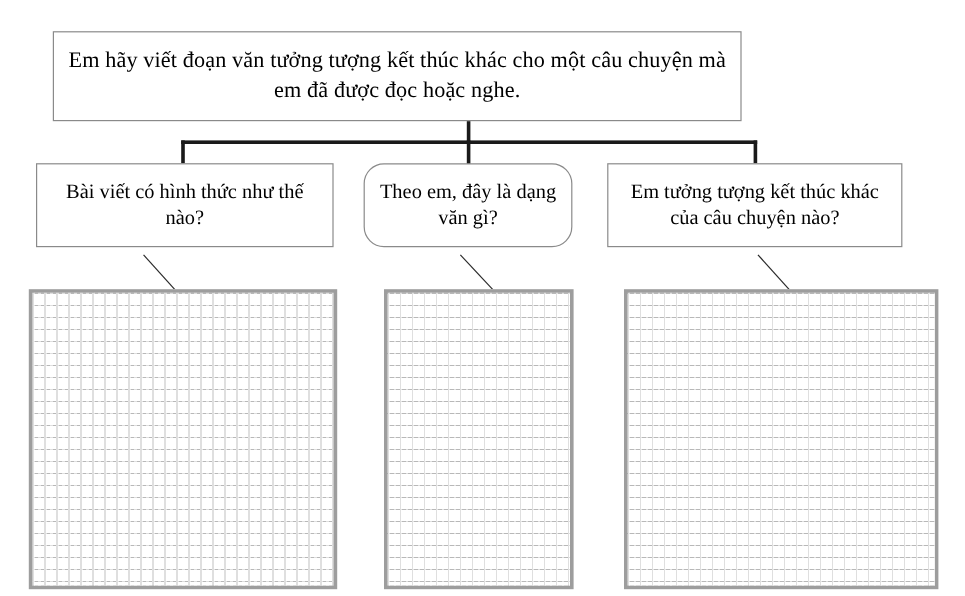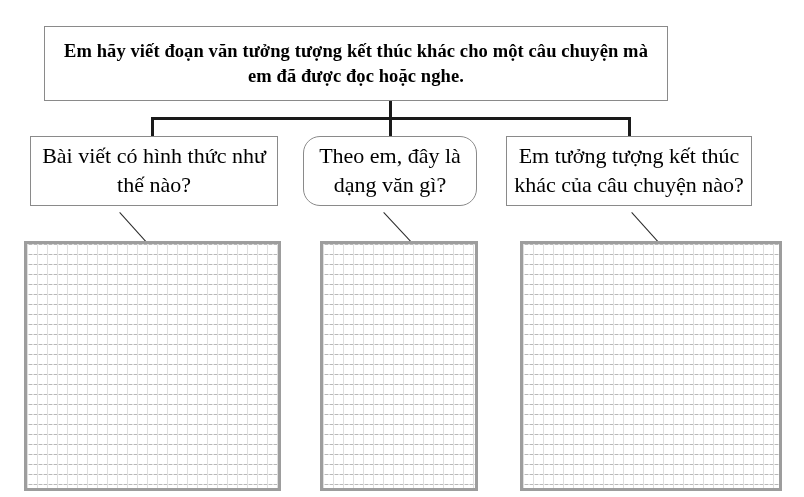--- a/index.html
+++ b/index.html
@@ -33,32 +33,31 @@
   .box-text {
     display: block;
     width: 100%;
     color: #000000;
     line-height: 1.30;
   }
 
   #title-box {
     left: 44px;
     top: 26px;
-    width: 624px;
+    width: 574px;
     height: 75px;
     padding: 12px 10px;
-    font-weight: bold;
   }
   #title-box .box-text {
     font-size: 18.5px;
     letter-spacing: 0.1px;
   }
 
   .q-box .box-text {
-    font-size: 22px;
+    font-size: 17px;
   }
   #q-box-1 {
     left: 30px;
     top: 136px;
     width: 248px;
     height: 70px;
     padding: 0 6px;
   }
   #q-box-2 {
     left: 303px;

